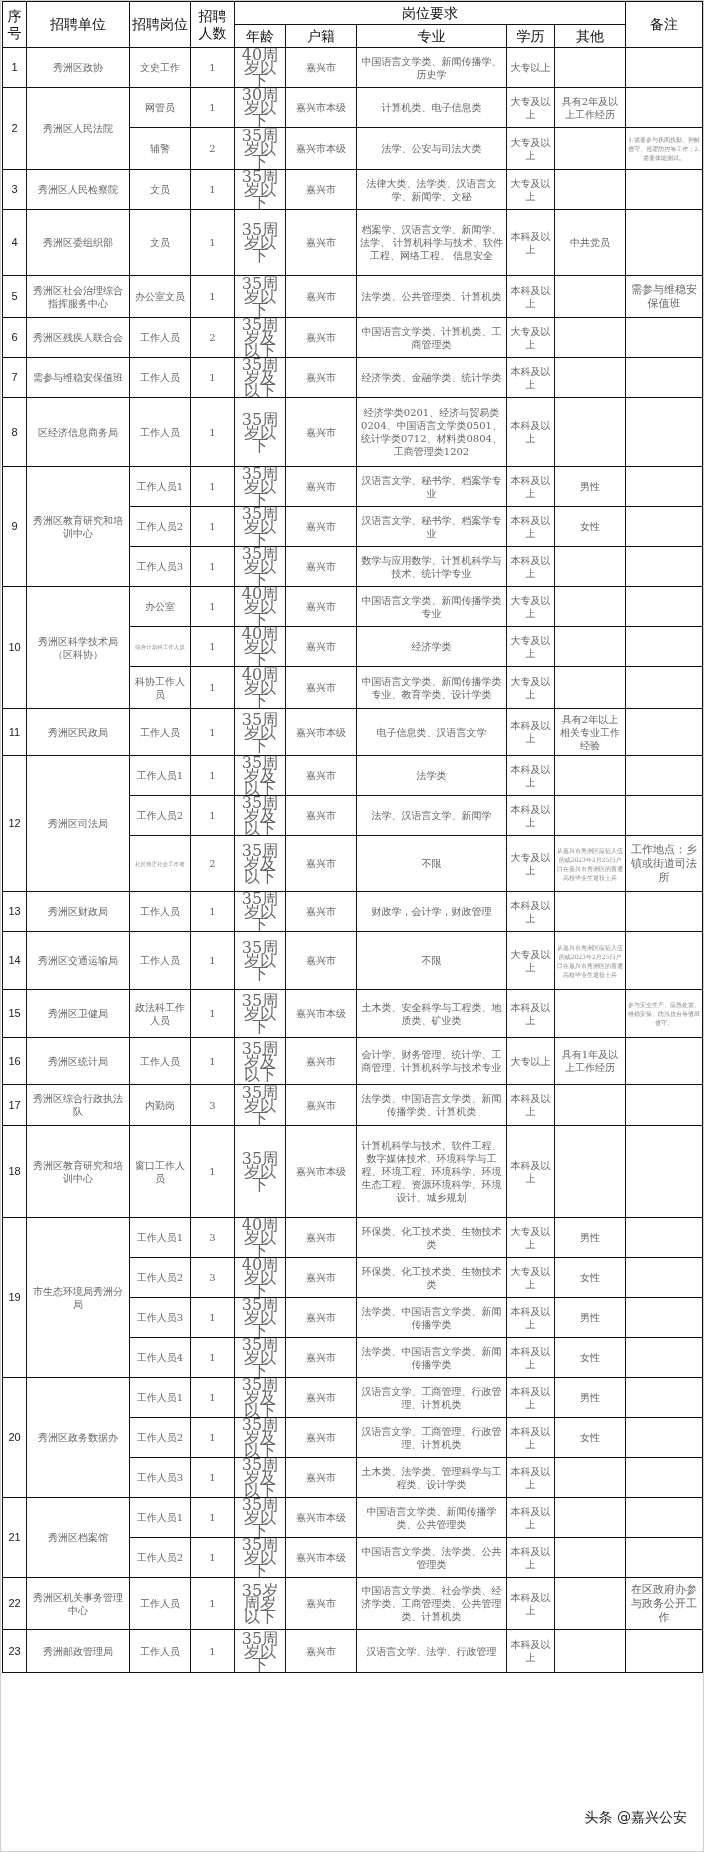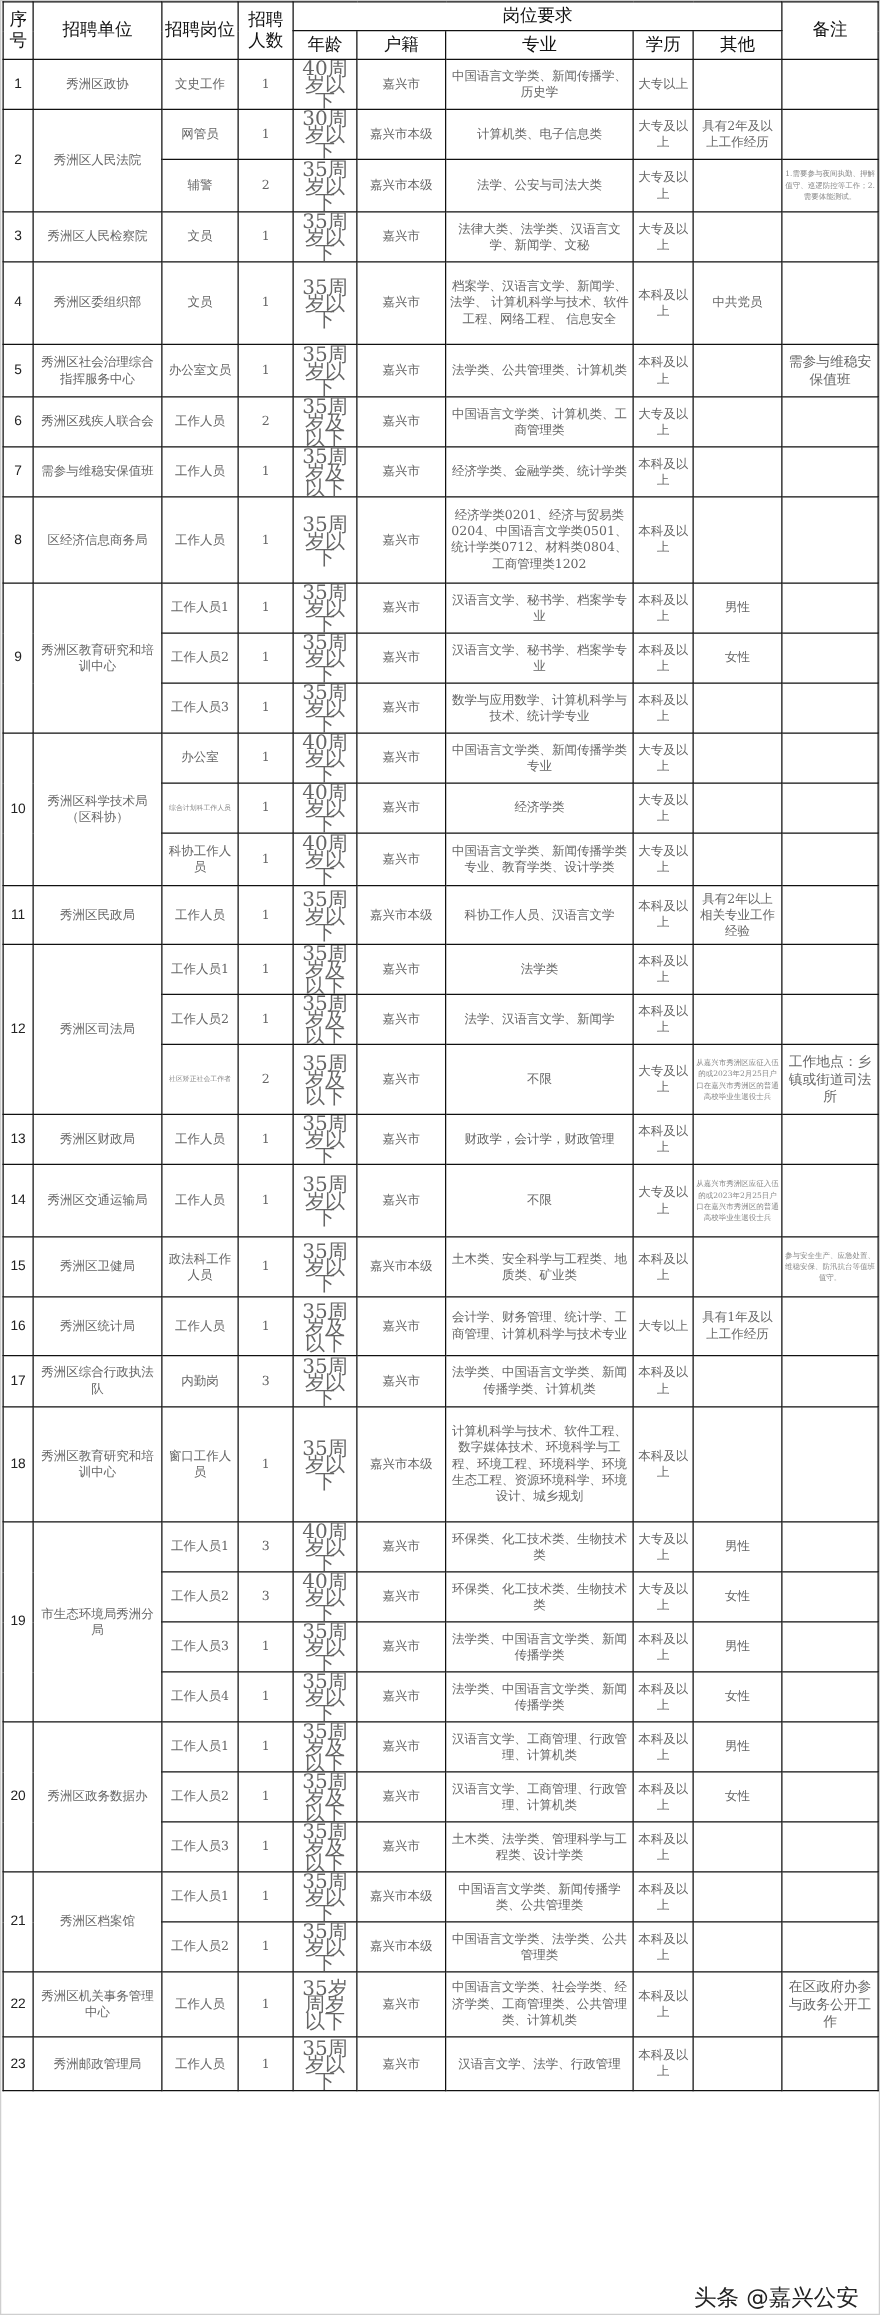--- a/index.html
+++ b/index.html
@@ -8,21 +8,21 @@
   .title { height:30px; line-height:30px; text-align:center; font-size:24px; color:#111; font-family:"DejaVu Serif","Liberation Serif",serif; letter-spacing:0px; white-space:nowrap; }
   table { border-collapse:collapse; table-layout:fixed; width:700px; margin-left:1px; }
   td, th { border:1.5px solid #111; text-align:center; vertical-align:middle; padding:0 2px; font-weight:normal; overflow:hidden; }
   th { font-size:14px; color:#111; font-family:"DejaVu Sans","Liberation Sans",sans-serif; line-height:17px; }
   td { font-size:10px; line-height:13px; color:#666; }
   td.seq { font-size:11px; color:#222; font-family:"Liberation Sans","DejaVu Sans",sans-serif; }
   td.age { font-size:16px; }
   td.small { font-size:6px; line-height:9px; color:#888; }
   td.tiny { font-size:5.5px; line-height:8px; color:#888; }
   td.note { font-size:11px; line-height:14px; text-align:center; }
-  .watermark { position:absolute; right:14px; bottom:1px; font-size:18px; color:#222; font-family:"DejaVu Sans","Liberation Sans",sans-serif; background:rgba(255,255,255,0.6); padding:0 2px; }
+  .watermark { position:absolute; right:14px; bottom:24px; font-size:14px; color:#222; font-family:"DejaVu Sans","Liberation Sans",sans-serif; background:rgba(255,255,255,0.6); padding:0 2px; }
 </style>
 </head>
 <body>
 
 <div class="page">
   <table>
     <colgroup>
       <col style="width:24px">
         <col style="width:103px">
         <col style="width:61px">
@@ -222,21 +222,21 @@
           <td class=""></td>
           <td class=""></td>
         </tr>
         <tr style="height: 47px;">
           <td class="seq" rowspan="1">11</td>
           <td class="" rowspan="1">秀洲区民政局</td>
           <td class="">工作人员</td>
           <td class="">1</td>
           <td class="age">35周岁以下</td>
           <td class="">嘉兴市本级</td>
-          <td class="">科协工作人员、汉语言文学</td>
+          <td class="">电子信息类、汉语言文学</td>
           <td class="">本科及以上</td>
           <td class="">具有2年以上相关专业工作经验</td>
           <td class=""></td>
         </tr>
         <tr style="height: 30px;">
           <td class="seq" rowspan="3">12</td>
           <td class="" rowspan="3">秀洲区司法局</td>
           <td class="">工作人员1</td>
           <td class="">1</td>
           <td class="age">35周岁及以下</td>

